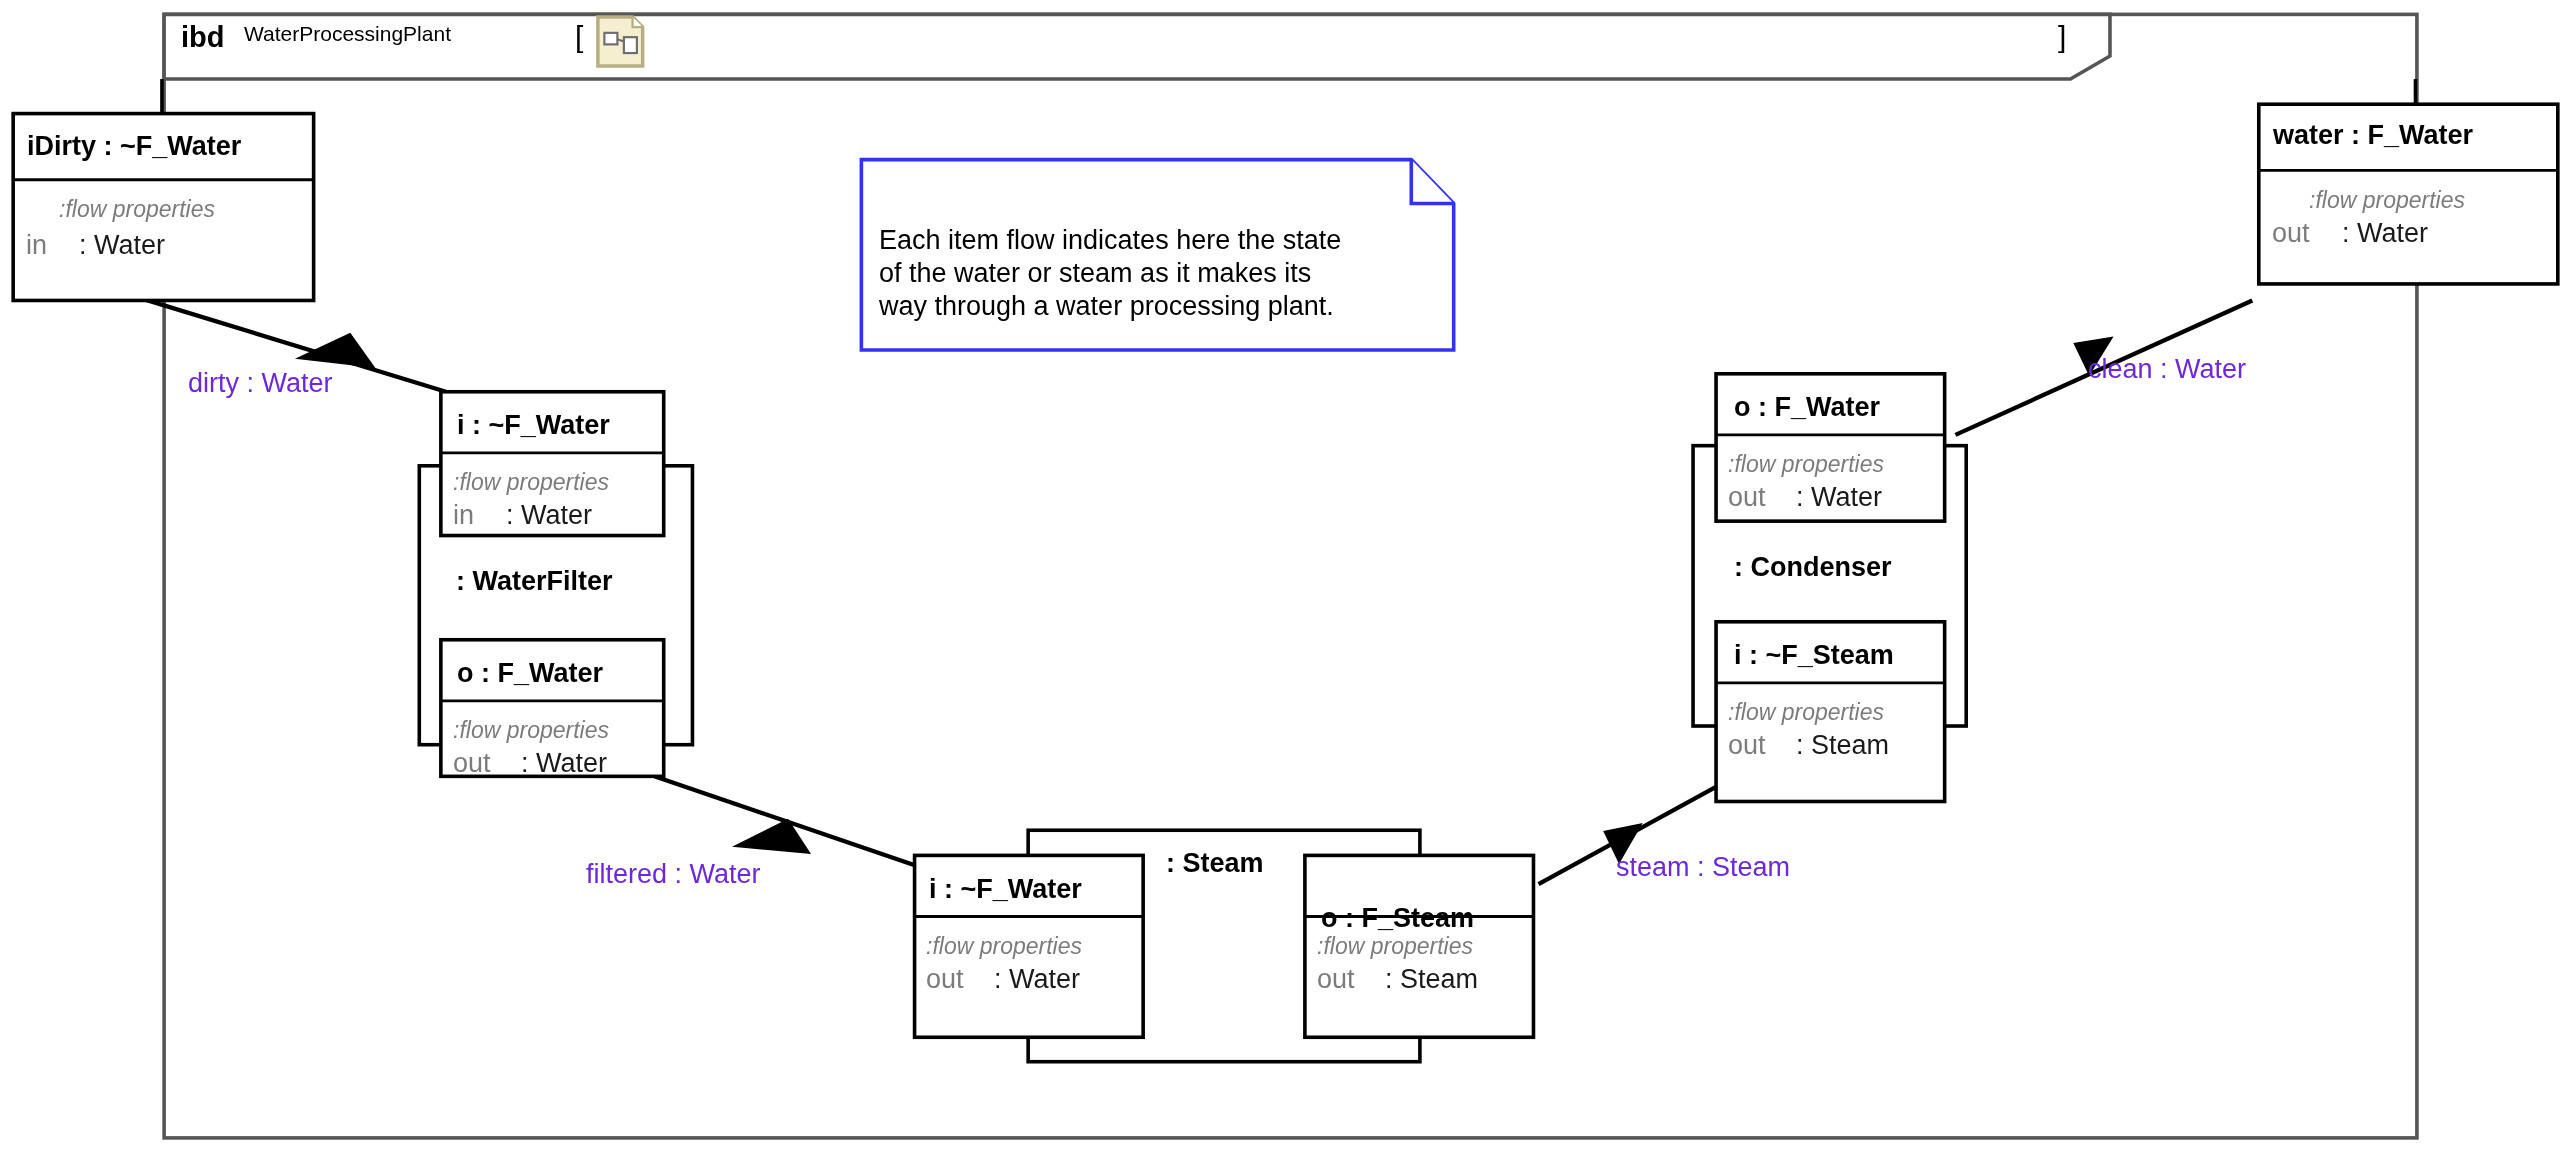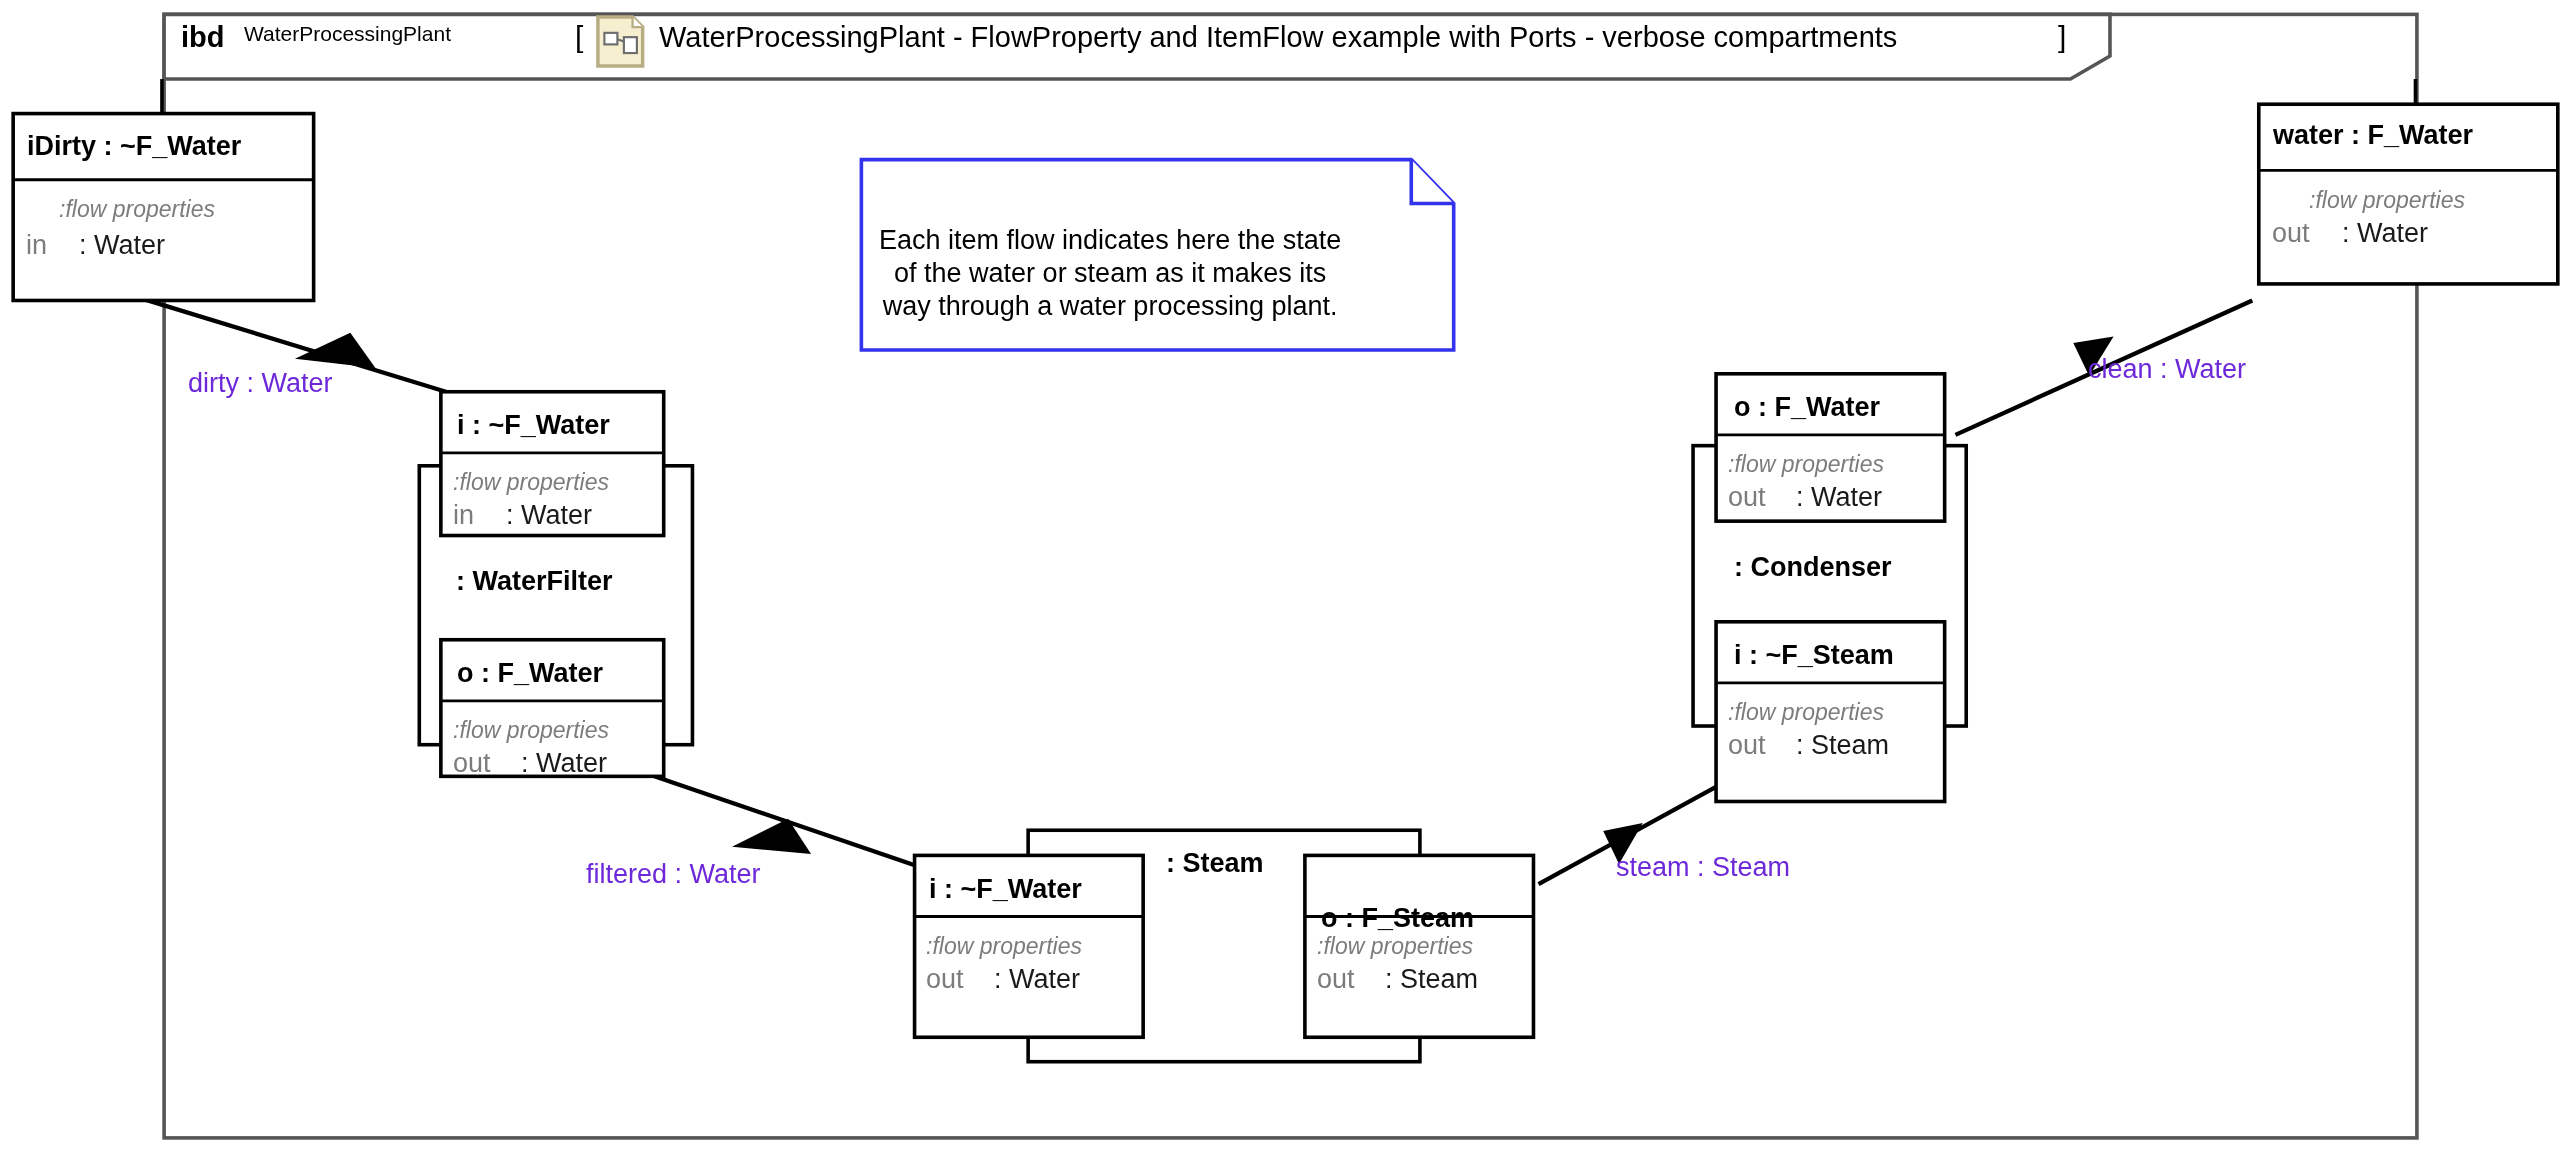--- a/index.html
+++ b/index.html
@@ -9,21 +9,20 @@
   }
   body {
     font-family: "Liberation Sans", sans-serif;
   }
   #stage {
     position: relative;
     width: 2576px;
     height: 1153px;
     background: #ffffff;
     overflow: hidden;
-    text-align: center;
   }
   svg.layer {
     position: absolute;
     left: 0;
     top: 0;
     width: 2576px;
     height: 1153px;
   }
   
   .frame-rect {
@@ -213,21 +212,20 @@
     <path d="M2 2 H26 L33 9 V36 H2 Z" fill="#f5efd0" stroke="#b9ad84" stroke-width="2.4"></path>
     <path d="M26 2 L26 9 L33 9" fill="#ffffff" stroke="#b9ad84" stroke-width="1.6"></path>
     <rect x="6.5" y="13" width="9" height="8" fill="#ffffff" stroke="#6d6d6d" stroke-width="1.5"></rect>
     <rect x="20" y="16" width="9" height="11" fill="#ffffff" stroke="#6d6d6d" stroke-width="1.5"></rect>
     <line x1="15.5" y1="17.5" x2="20" y2="19" stroke="#6d6d6d" stroke-width="1.5"></line>
   </svg>
 
   <span class="txt t-frame-kind" style="left:181px; top:23px;">ibd</span>
   <span class="txt t-frame-name" style="left:244px; top:23px;">WaterProcessingPlant</span>
   <span class="txt t-frame-bracket" style="left:575px; top:21.6px;">[</span>
-  <span class="txt t-frame-sub" style="left:659px; top:23px;">WaterProcessingPlant - FlowProperty and ItemFlow example with Ports - verbose compartments</span>
   <span class="txt t-frame-bracket" style="left:2058px; top:21.6px;">]</span>
 
   <span class="txt t-port-title" style="left:27px; top:133px;">iDirty : ~F_Water</span>
   <span class="txt t-compart" style="left:59px; top:198px;">:flow properties</span>
   <span class="txt t-fp-dir" style="left:26px; top:232px;">in</span>
   <span class="txt t-fp-type" style="left:79px; top:232px;">: Water</span>
 
   <span class="txt t-port-title" style="left:2273px; top:122px;">water : F_Water</span>
   <span class="txt t-compart" style="left:2309px; top:189px;">:flow properties</span>
   <span class="txt t-fp-dir" style="left:2272px; top:220px;">out</span>

